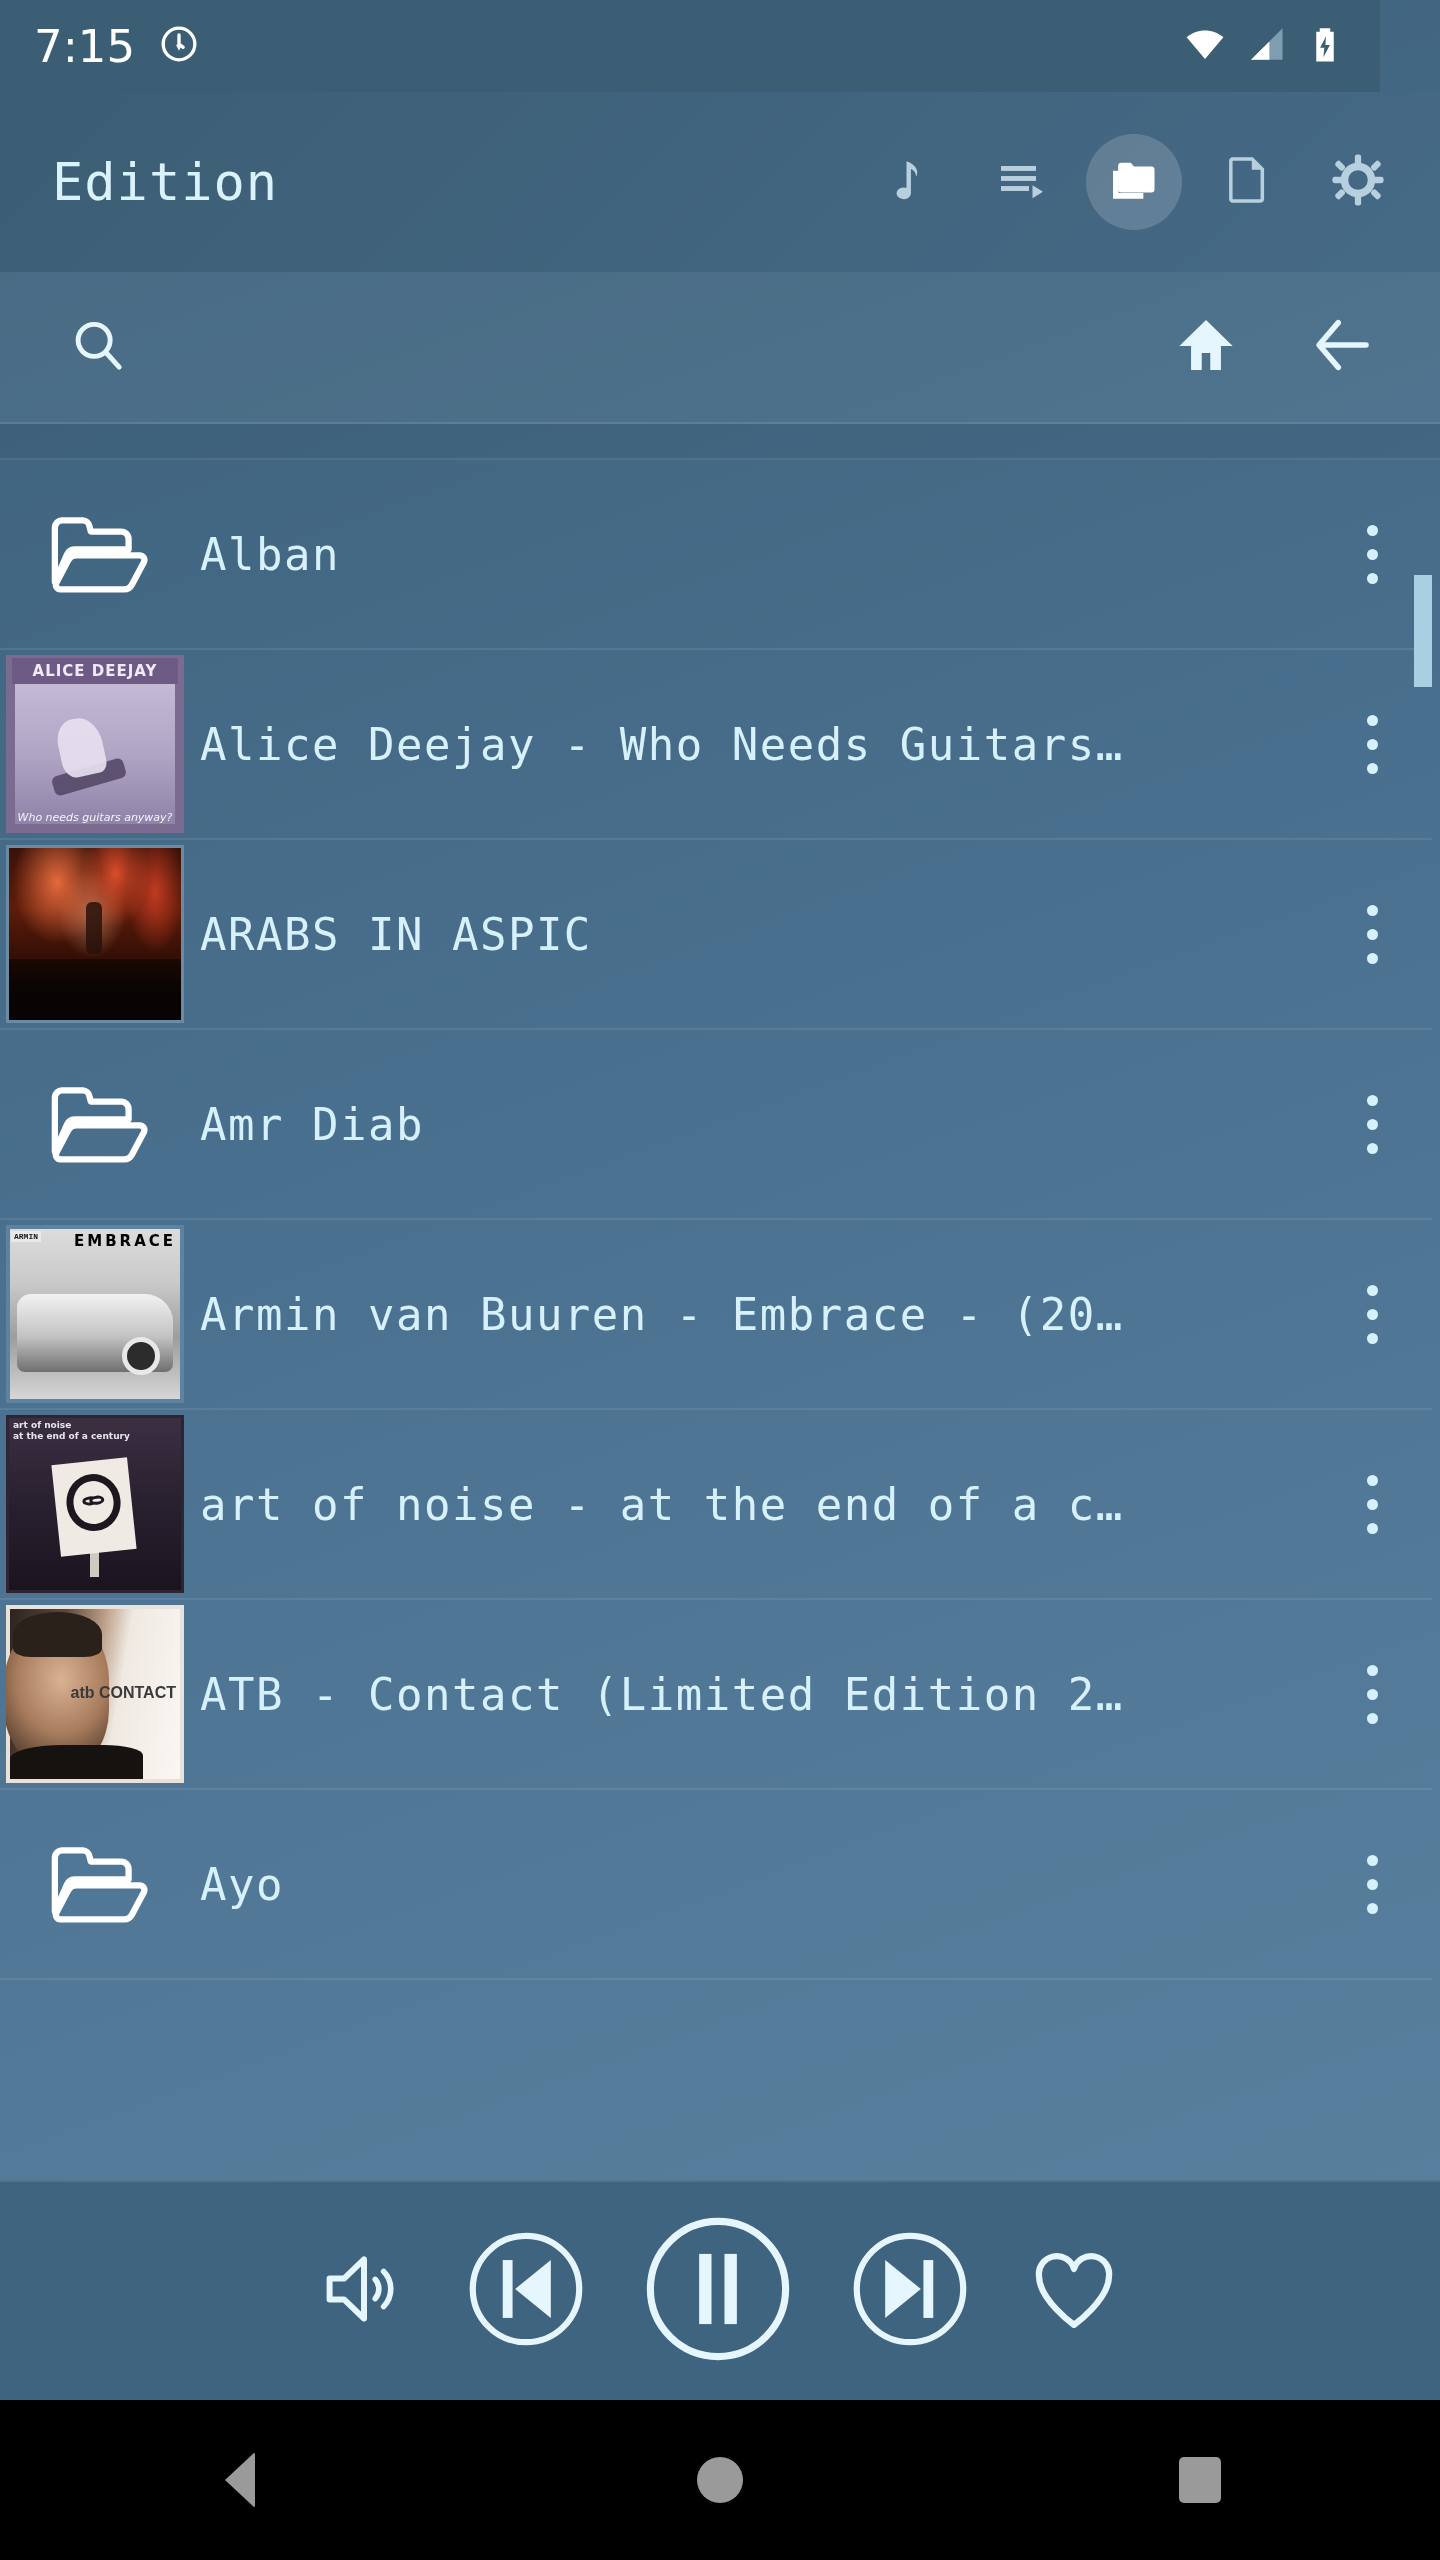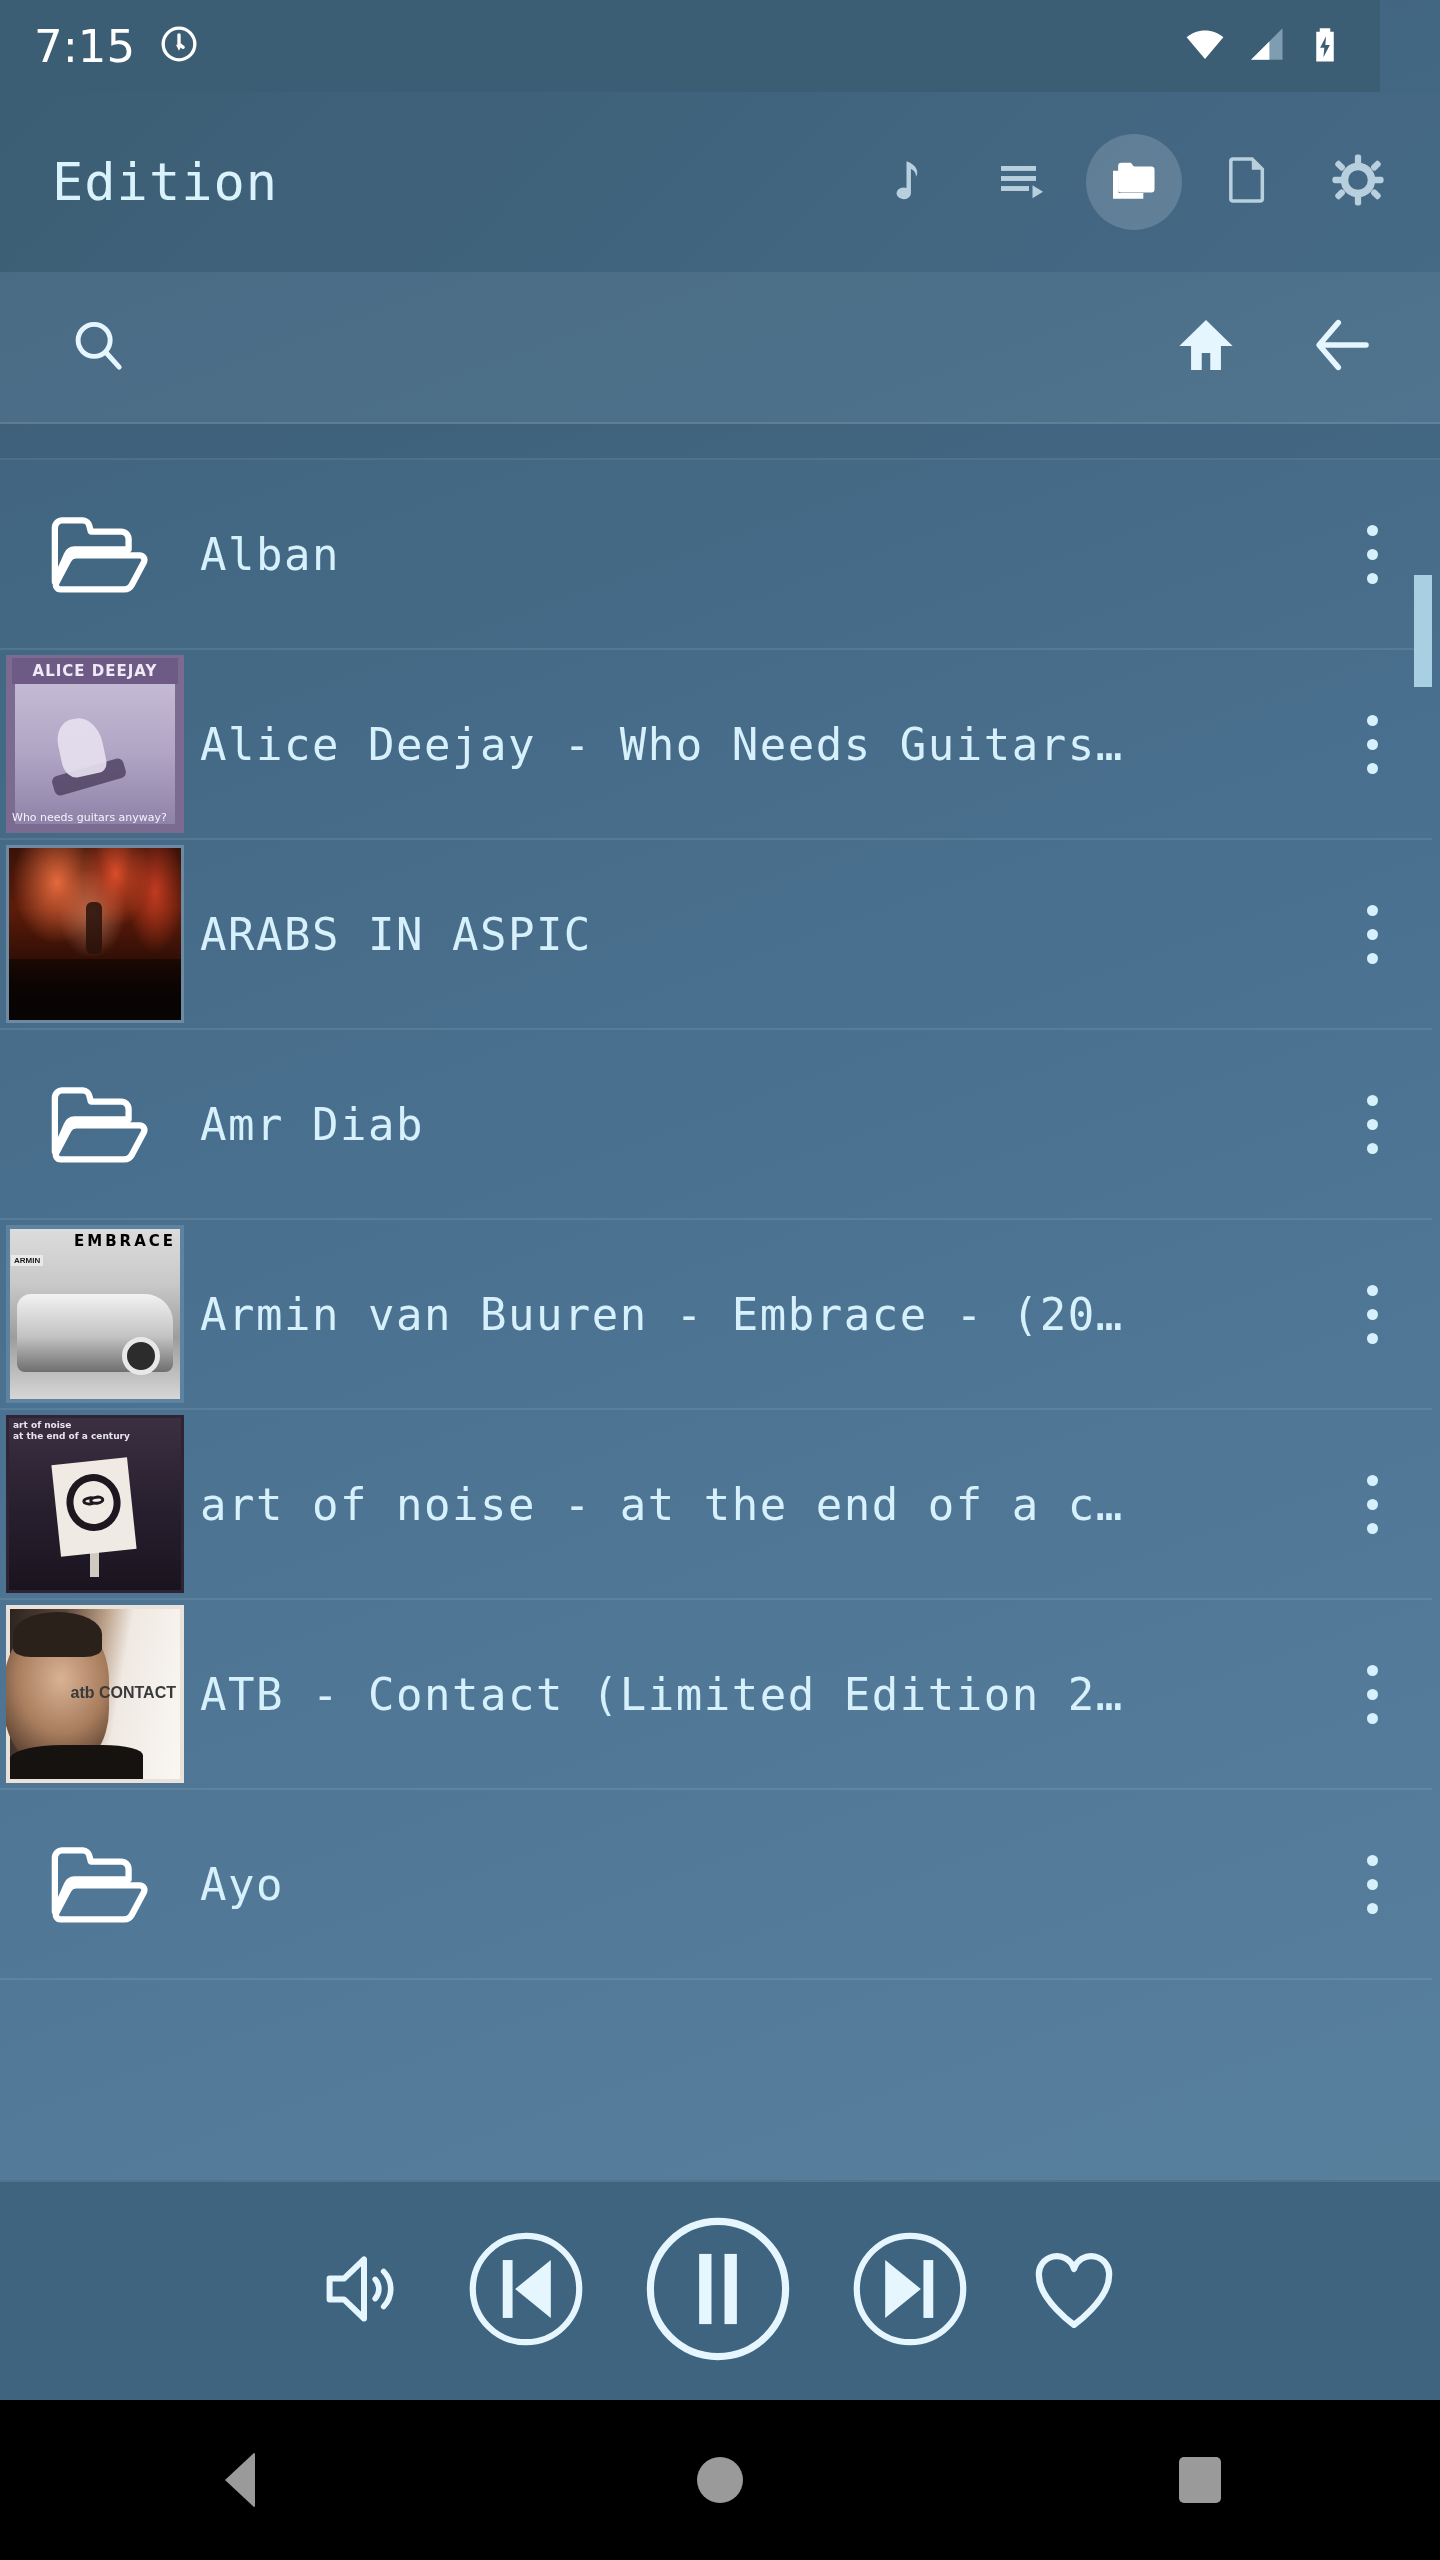--- a/index.html
+++ b/index.html
@@ -189,23 +189,23 @@
     opacity: 0.92;
   }
   .art-alice .ad-fig2 {
     position: absolute; bottom: 26%; left: 26%;
     width: 74px; height: 20px; background: #4b3f5e;
     transform: rotate(-16deg); border-radius: 6px; opacity: .8;
   }
   .art-alice .ad-cap {
     position: absolute; bottom: 4px; left: 6px; right: 6px;
     height: 22px; color: #f6f2fa; font-size: 11px;
-    text-align: left; line-height: 22px;
+    text-align: center; line-height: 22px;
     font-family: "DejaVu Sans", "Liberation Sans", sans-serif;
-    overflow: hidden; white-space: nowrap;
+    overflow: hidden; white-space: nowrap; font-style: italic;
   }
 
   .art-arabs { background: #6d8aa3; }
   .art-arabs .live {
     position: absolute; inset: 3px;
     background:
       radial-gradient(ellipse 40% 55% at 28% 20%, rgba(255,120,70,.85), transparent 65%),
       radial-gradient(ellipse 32% 50% at 62% 15%, rgba(255,90,50,.8), transparent 62%),
       radial-gradient(ellipse 28% 60% at 85% 25%, rgba(230,70,40,.75), transparent 60%),
       radial-gradient(ellipse 30% 40% at 48% 38%, rgba(255,180,140,.5), transparent 65%),
@@ -239,22 +239,21 @@
     position: absolute; top: 5px; left: 5px; right: 4px; height: 22px;
     color: #000000; font-size: 15px; font-weight: 700; letter-spacing: 3px;
     text-align: right; line-height: 22px; padding-right: 4px;
     font-family: "DejaVu Sans", "Liberation Sans", sans-serif;
     overflow: hidden; white-space: nowrap;
   }
   .art-armin .artst {
     position: absolute; top: 6px; left: 5px;
     font-size: 8px; font-weight: 700; color: #1a1a1a;
     background: #e9e9e9; padding: 1px 3px; line-height: 9px;
-    font-family: Liberation Sans, sans-serif;
-    margin-top: 24px;
+    font-family: Liberation Mono, monospace;
   }
 
   .art-aon { background: #2e2434; }
   .art-aon .bg {
     position: absolute; inset: 3px;
     background: linear-gradient(180deg,#3b3042 0%, #2a2131 45%, #1a141f 100%);
   }
   .art-aon .card {
     position: absolute; top: 26%; left: 28%;
     width: 76px; height: 92px; background: #efeae4;

